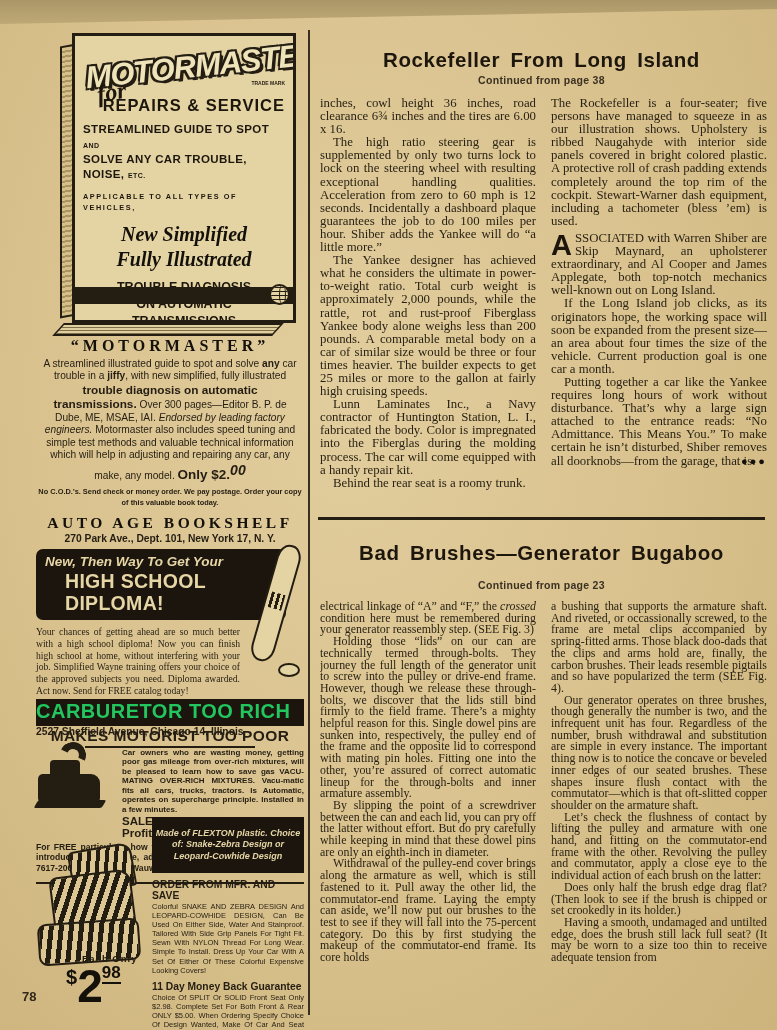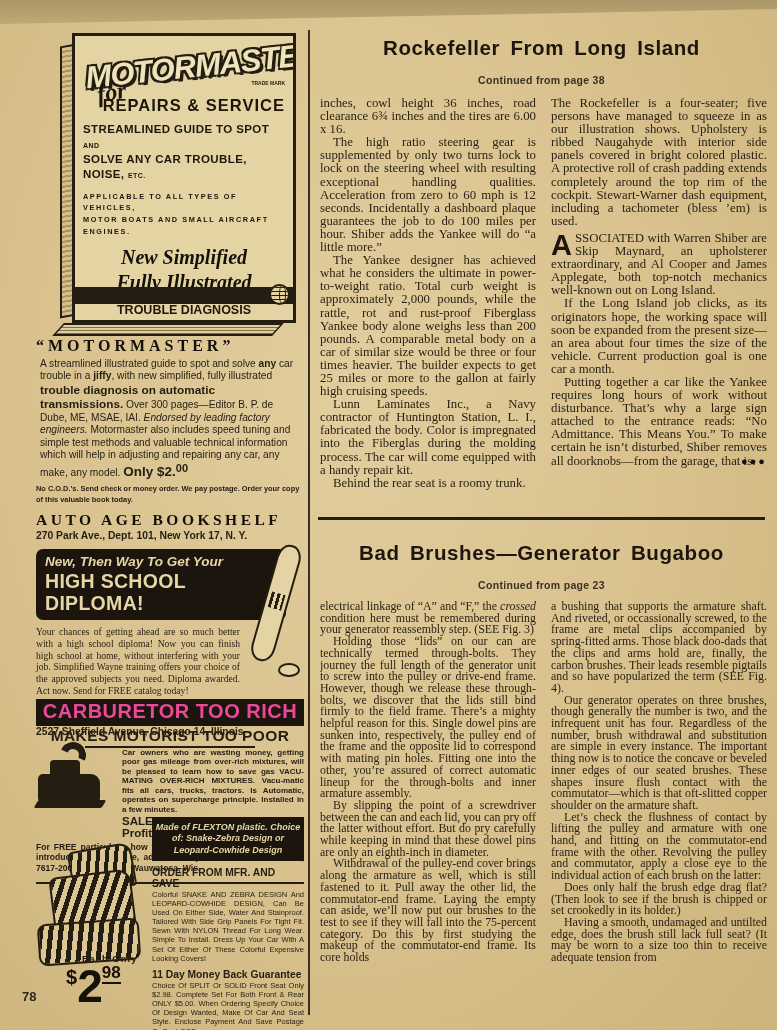--- a/index.html
+++ b/index.html
@@ -72,60 +72,60 @@
     line-height:1.35; text-align:center; margin-top:7px; color:#1d160c; }
   .mm-band { position:absolute; left:-3px; right:-3px; bottom:16px; height:17px; background:#241d12; }
   .globe { position:absolute; right:6px; top:-3px; width:21px; height:21px; border-radius:50%;
     background:#e4d4a4; border:2px solid #241d12; overflow:hidden; }
   .globe::before { content:""; position:absolute; inset:0;
     background:repeating-linear-gradient(0deg, transparent 0 3px, #241d12 3px 4px); }
   .globe::after { content:""; position:absolute; left:45%; top:-2px; bottom:-2px; width:5px;
     border-left:1px solid #241d12; border-right:1px solid #241d12; border-radius:50%; }
 
   
-  .mmtext { position:absolute; left:36px; top:337px; width:268px; color:#241d12; }
+  .mmtext { position:absolute; left:36px; top:337px; width:268px; text-align:center; color:#241d12; }
   .mmtext h3 { font-family:"Liberation Serif", serif; font-size:16px; letter-spacing:4px;
     font-weight:bold; color:#14100a; }
   .mm-body { font-family:"Liberation Sans", sans-serif; font-size:10.2px; line-height:1.22;
     margin-top:3px; padding:0 4px; }
   .mm-body .b { font-weight:bold; }
   .mm-body .big { font-weight:bold; font-size:11.8px; }
   .mm-body .price { font-weight:bold; font-size:13.5px; }
-  .mm-body sup { font-size:11px; font-weight:bold; }
+  .mm-body sup { font-size:14px; font-weight:bold;font-style:italic; }
   .mm-note { font-family:"Liberation Sans", sans-serif; font-weight:bold; font-size:7.4px;
     line-height:1.5; margin-top:3px; }
   .mm-shelf { font-family:"Liberation Serif", serif; font-weight:bold; font-size:15.5px;
     letter-spacing:3.5px; margin-top:5px; color:#14100a; }
   .mm-addr { font-family:"Liberation Sans", sans-serif; font-weight:bold; font-size:10.3px; margin-top:1px; }
 
   
   .dip { position:absolute; left:36px; top:549px; width:268px; color:#241d12; }
   .dip-banner { background:#1c150d; color:#e6d6a6; border-radius:7px; padding:5px 9px 6px; width:250px; }
   .dip-b1 { font-family:"Liberation Sans", sans-serif; font-weight:bold; font-style:italic;
     font-size:13.5px; line-height:1.15; }
   .dip-b2 { font-family:"Liberation Sans", sans-serif; font-weight:bold; font-size:19.5px;
-    line-height:1.15; letter-spacing:.3px; }
+    line-height:1.15; letter-spacing:.3px;margin-left:20px; }
   .dip-body { font-family:"Liberation Serif", serif; font-size:9.6px; line-height:1.22;
     text-align:justify; width:204px; margin-top:6px; }
   .scroll { position:absolute; right:-2px; top:-8px; width:62px; height:138px; }
   .scroll-tube { position:absolute; left:20px; top:2px; width:24px; height:120px;
     background:#e4d4a4; border:2px solid #241d12; border-radius:11px/15px; transform:rotate(16deg); }
   .scroll-tube::before { content:""; position:absolute; left:3px; top:48px; right:3px; height:16px;
     background:repeating-linear-gradient(90deg,#241d12 0 3px, transparent 3px 6px); }
   .scroll-knob { position:absolute; left:34px; bottom:2px; width:22px; height:14px;
     background:#e4d4a4; border:2px solid #241d12; border-radius:50%; }
   .dip-school-row { margin-top:5px; display:flex; align-items:baseline; gap:6px; }
   .dip-school { font-family:"Liberation Sans", sans-serif; font-weight:bold; font-size:19px; letter-spacing:1.5px; }
   .dip-cat { font-family:"Liberation Sans", sans-serif; font-weight:bold; font-size:10.5px; }
   .dip-addr { font-family:"Liberation Sans", sans-serif; font-weight:bold; font-size:10.3px; margin-top:2px; }
   .dip-rule { width:170px; border-top:2px solid #241d12; margin:9px auto 0; }
 
   
   .carb { position:absolute; left:36px; top:699px; width:268px; color:#241d12; }
-  .carb-banner { background:#1c150d; color:#ec4899; text-align:center;
+  .carb-banner { background:#1c150d; color:#22c55e; text-align:left;
     font-family:"Liberation Sans", sans-serif; font-weight:bold; font-size:20px;
     letter-spacing:.5px; padding:1px 0 3px; }
   .carb-sub { text-align:center; font-family:"Liberation Sans", sans-serif; font-weight:bold;
     font-size:15.5px; letter-spacing:.4px; margin-top:1px; }
   .carb-row { display:flex; gap:16px; margin-top:3px; }
   .carb-art { width:70px; height:62px; position:relative; flex:none; }
   .ca-base { position:absolute; left:2px; top:26px; width:62px; height:30px; background:#241d12; border-radius:5px 9px 6px 6px; }
   .ca-mid { position:absolute; left:14px; top:12px; width:30px; height:18px; background:#241d12; border-radius:4px; }
   .ca-pipe { position:absolute; left:24px; top:-6px; width:26px; height:26px; border:7px solid #241d12;
     border-bottom-color:transparent; border-left-color:transparent; border-radius:50%; transform:rotate(-20deg); }
@@ -138,21 +138,21 @@
     line-height:1.2; margin-top:3px; text-align:justify; }
   .carb-rule { border-top:2px solid #241d12; margin-top:9px; }
 
   
   .seat { position:absolute; left:36px; top:813px; width:268px; color:#241d12; }
   .seat-right { margin-left:116px; width:152px; }
   .seat-title { font-family:"Liberation Serif", serif; font-weight:bold; font-size:13.5px;
     line-height:1.3; letter-spacing:2px; text-align:center; color:#14100a; }
   .seat-box { background:#1c150d; color:#e6d6a6; font-family:"Liberation Sans", sans-serif;
     font-weight:bold; font-style:italic; font-size:9px; line-height:1.25; text-align:center;
-    padding:5px 3px; margin-top:4px; }
+    padding:11px 3px; margin-top:4px; }
   .seat-h { font-family:"Liberation Sans", sans-serif; font-weight:bold; font-size:10.3px; margin-top:6px; }
   .seat-body { font-family:"Liberation Sans", sans-serif; font-weight:normal; font-size:7.5px;
     line-height:1.22; text-align:justify; margin-top:1px; }
   .seat-art { position:absolute; left:0; top:34px; width:112px; height:126px; }
   .sa-back2 { position:absolute; left:34px; top:0px; width:64px; height:44px;
     background:repeating-linear-gradient(105deg,#241d12 0 4px,#dcc794 4px 9px);
     border:2px solid #241d12; border-radius:6px 12px 4px 4px; transform:rotate(-10deg); }
   .sa-back { position:absolute; left:16px; top:26px; width:82px; height:66px;
     background:repeating-linear-gradient(115deg,#241d12 0 5px,#dcc794 5px 10px);
     border:2px solid #241d12; border-radius:8px 14px 4px 4px; transform:rotate(-7deg); }
@@ -164,21 +164,21 @@
   .seat-price { position:absolute; left:30px; top:150px; font-family:"Liberation Sans", sans-serif;
     font-weight:bold; color:#14100a; line-height:1; }
   .sp-d { font-size:20px; vertical-align:18px; }
   .sp-i { font-size:46px; letter-spacing:-2px; }
   .sp-c { font-size:17px; vertical-align:24px; border-bottom:2px solid #14100a; margin-left:1px; }
 
   .pagenum { position:absolute; left:22px; top:989px; font-family:"Liberation Sans", sans-serif;
     font-weight:bold; font-size:13px; color:#32291a; }
 
   
-  .t-a1 { top:36px; } .c-a1 { top:74px; } .cols-a1 { top:97px; }
+  .t-a1 { top:48px; } .c-a1 { top:74px; } .cols-a1 { top:97px; }
   .t-a2 { top:541px; } .c-a2 { top:579px; } .cols-a2 { top:601px; }
 </style>
 </head>
 <body>
 
 <div class="page">
 
   <div class="book-wrap">
     <div class="book-spine"></div>
     <div class="book-pages"></div>
@@ -188,21 +188,20 @@
       <span class="mm-for">for</span>
       <div class="mm-title">REPAIRS &amp; SERVICE</div>
       <div class="mm-sub">
         <span>STREAMLINED GUIDE TO SPOT</span>
         <span class="mm-small">AND</span><br>
         <span>SOLVE ANY CAR TROUBLE, NOISE,</span>
         <span class="mm-small">ETC.</span>
       </div>
       <div class="mm-app">
         <span>APPLICABLE TO ALL TYPES OF VEHICLES,</span><br>
-        <span>MOTOR BOATS AND SMALL AIRCRAFT ENGINES.</span>
       </div>
       <div class="mm-script">
         <span>New Simplified</span><br>
         <span>Fully Illustrated</span>
       </div>
       <div class="mm-diag">
         <span>TROUBLE DIAGNOSIS</span><br>
         <span>ON AUTOMATIC TRANSMISSIONS</span>
       </div>
       

